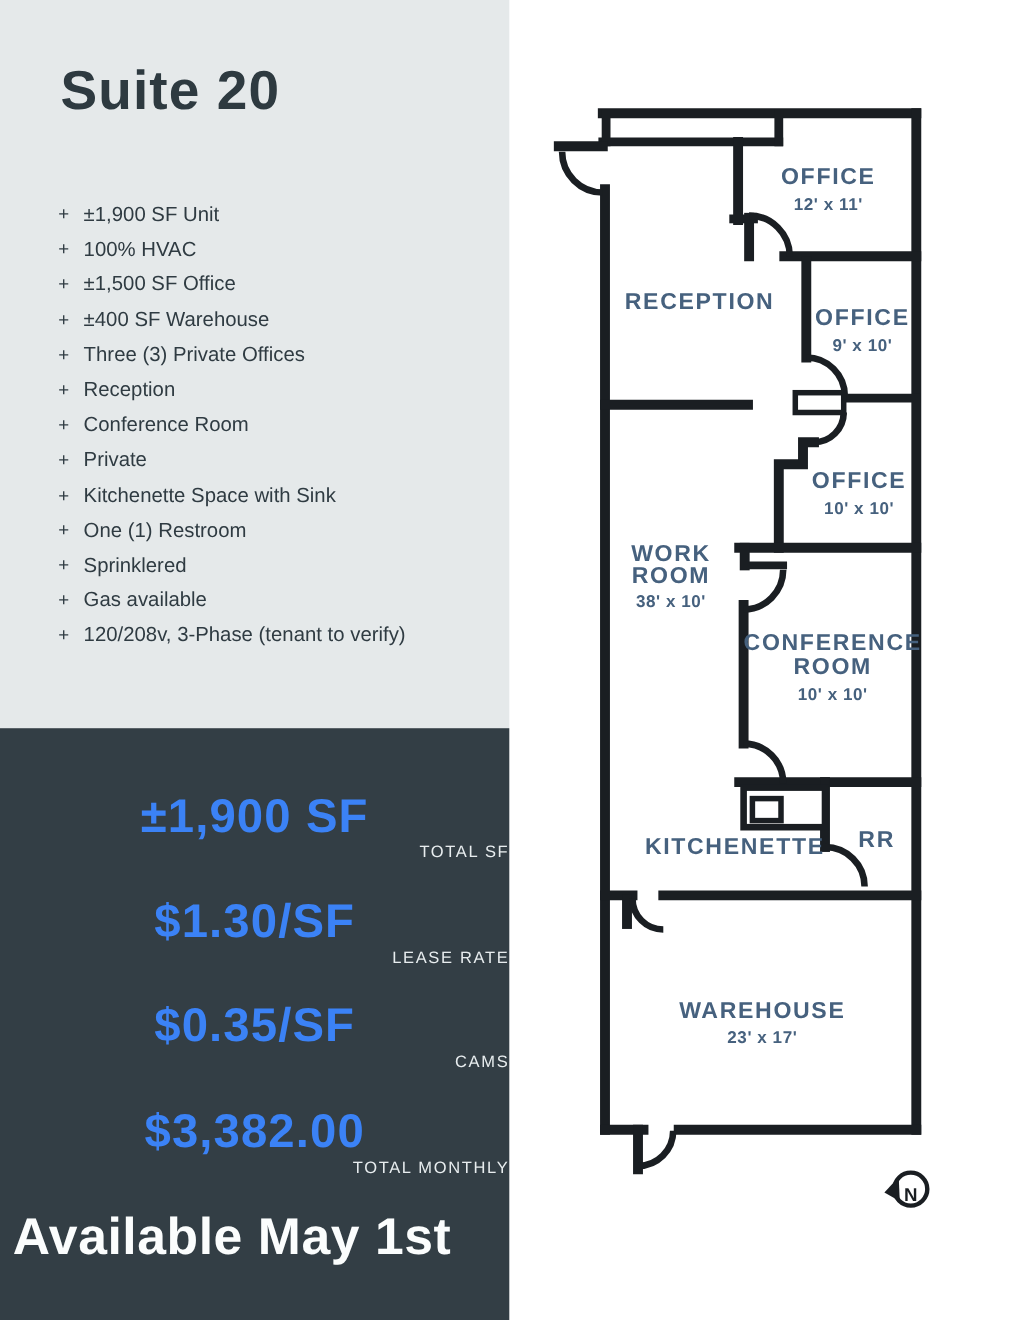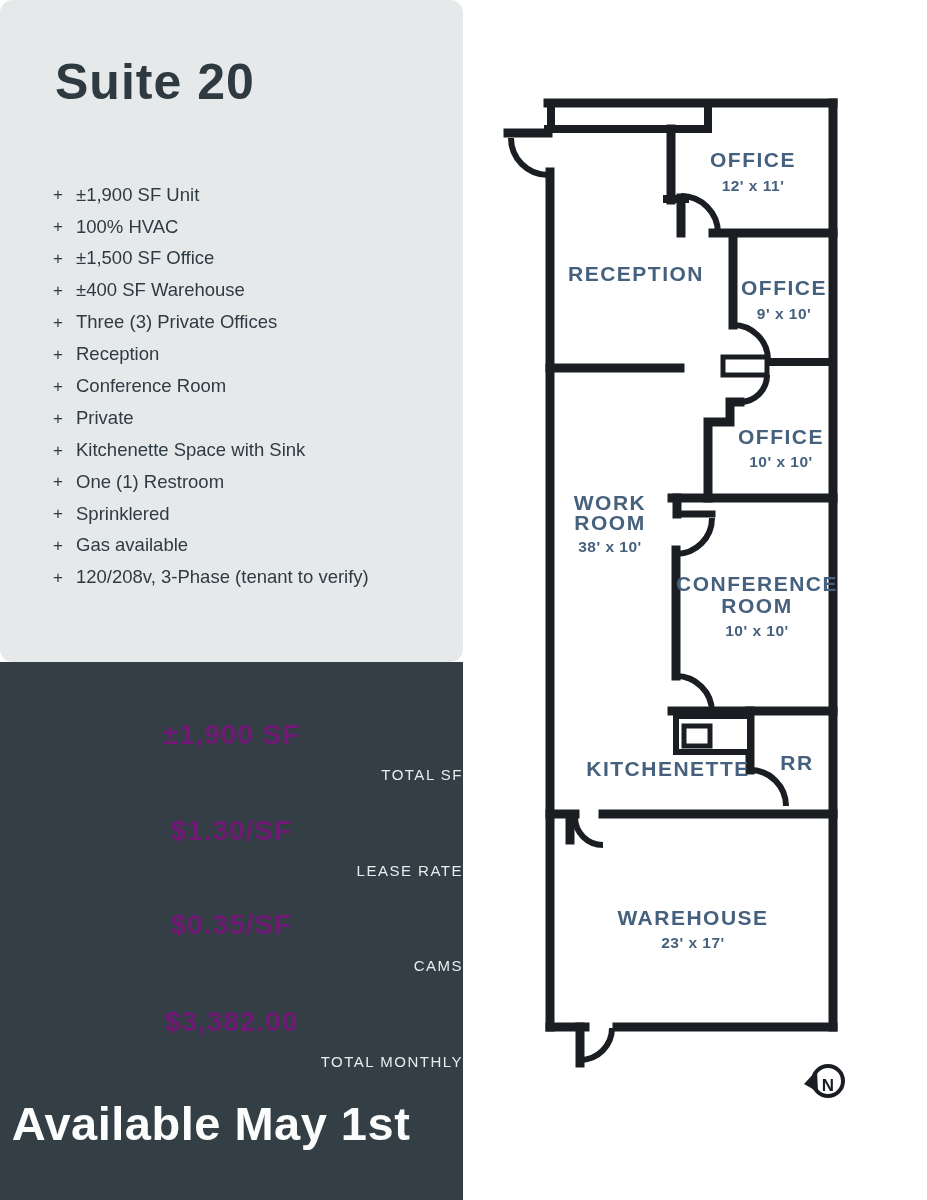--- a/index.html
+++ b/index.html
@@ -3,21 +3,20 @@
 <meta charset="utf-8">
 <style>
   html,body{margin:0;padding:0;}
   body{
     width:927px;height:1200px;position:relative;background:#ffffff;
     font-family:"Liberation Sans",sans-serif;overflow:hidden;
   }
   .panel-light{
     position:absolute;left:0;top:0;width:463px;height:662px;
     background:#E5E9EA;
-    border-radius:13px;
   }
   .panel-dark{
     position:absolute;left:0;top:662px;width:463px;height:538px;
     background:#333E45;
   }
   .title{
     position:absolute;left:55px;top:57px;
     font-size:50px;font-weight:700;color:#2E3A40;letter-spacing:1px;line-height:1;
   }
   .address{
@@ -29,21 +28,21 @@
   }
   .feat{
     height:31.9px;display:flex;align-items:center;
     font-size:18.5px;color:#2F3B42;line-height:1;
   }
   .feat .bullet{
     width:23px;font-size:17px;color:#2F3B42;flex:0 0 auto;
   }
   .stat-value{
     position:absolute;left:0;width:463px;text-align:center;
-    color:#701a75;font-weight:700;font-size:28px;line-height:1;letter-spacing:1px;
+    color:#3b82f6;font-weight:700;font-size:43px;line-height:1;letter-spacing:1px;
   }
   .stat-label{
     position:absolute;left:0;width:463px;text-align:right;
     color:#E8EDEF;font-weight:400;font-size:15px;line-height:1;letter-spacing:1.5px;
   }
   .availability{
     position:absolute;left:0;top:1100px;width:422px;text-align:center;
     color:#FBFDFD;font-weight:700;font-size:47px;line-height:1;letter-spacing:0.5px;
   }
   .plan-svg{position:absolute;left:0;top:0;}

